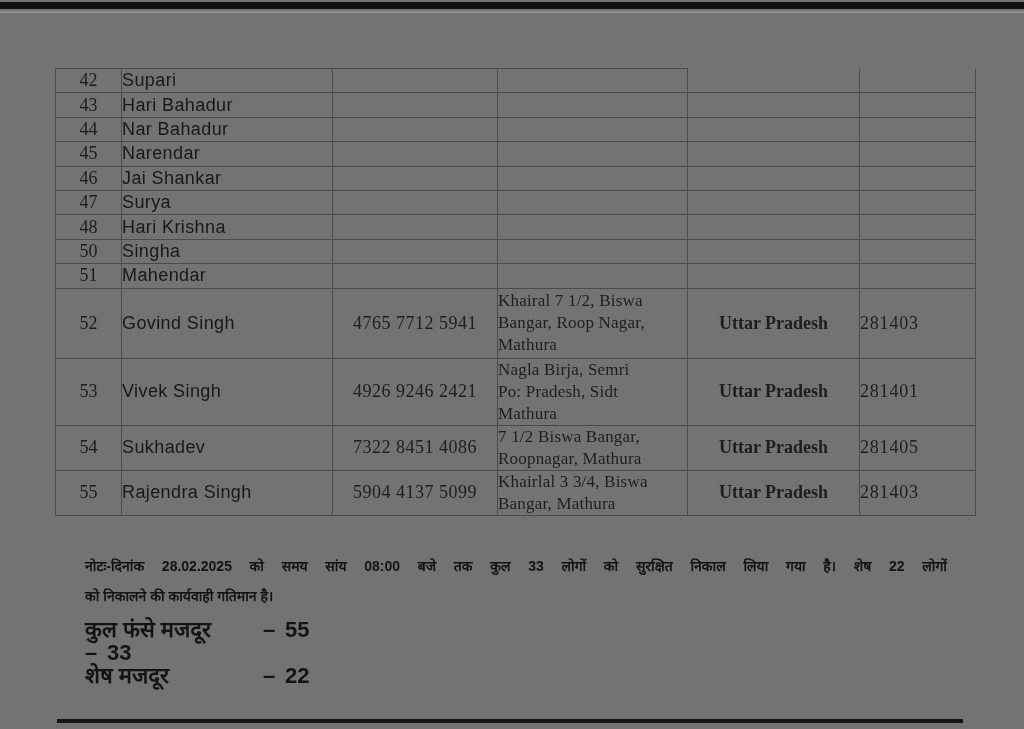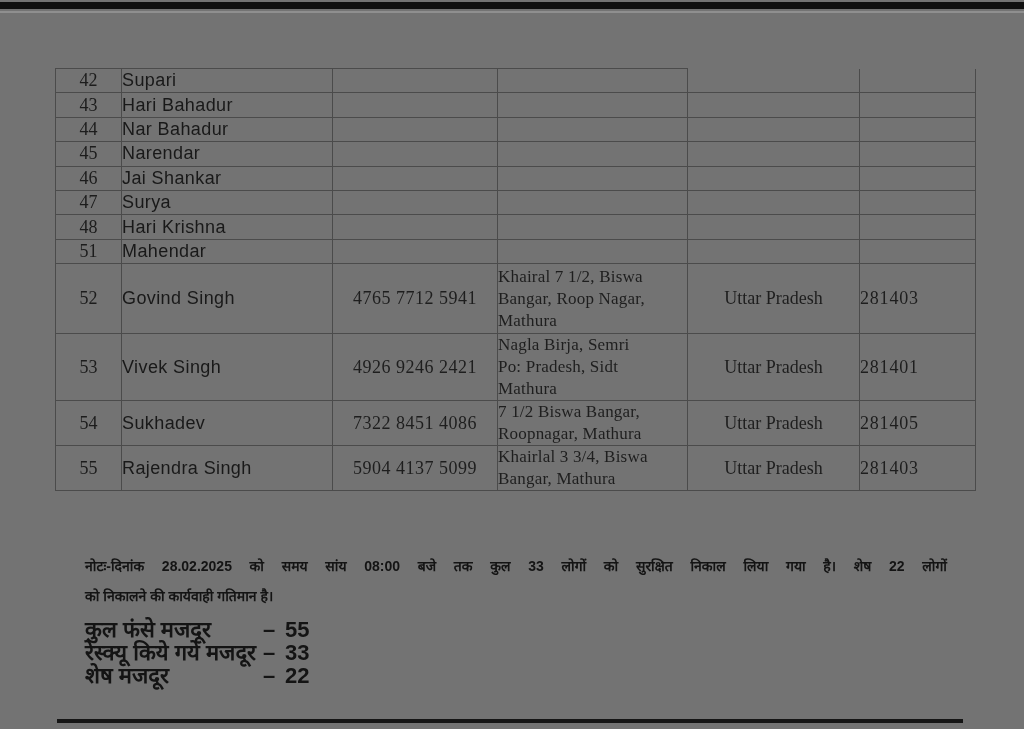--- a/index.html
+++ b/index.html
@@ -65,20 +65,21 @@
     font-size: 17px;
     line-height: 22px;
     letter-spacing: 0.2px;
     font-family: "Liberation Serif", serif;
     white-space: normal;
   }
   td.c-state {
     text-align: center;
     font-size: 18px;
     font-family: "Liberation Serif", serif;
+    font-weight: bold;
   }
   td.c-pin {
     font-size: 18px;
     letter-spacing: 0.8px;
     font-family: "Liberation Serif", serif;
   }
   tr:first-child td.no-top { border-top: none; }
   .note {
     position: absolute; left: 85px; top: 551px;
     width: 862px;
@@ -175,20 +176,28 @@
         </tr>
         <tr class="row-simple">
           <td class="c-no">48</td>
           <td class="c-name">Hari Krishna</td>
           <td class="c-id"></td>
           <td class="c-addr"></td>
           <td class="c-state"></td>
           <td class="c-pin"></td>
         </tr>
         <tr class="row-simple">
+          <td class="c-no">50</td>
+          <td class="c-name">Singha</td>
+          <td class="c-id"></td>
+          <td class="c-addr"></td>
+          <td class="c-state"></td>
+          <td class="c-pin"></td>
+        </tr>
+        <tr class="row-simple">
           <td class="c-no">51</td>
           <td class="c-name">Mahendar</td>
           <td class="c-id"></td>
           <td class="c-addr"></td>
           <td class="c-state"></td>
           <td class="c-pin"></td>
         </tr>
         <tr style="height: 70px;">
           <td class="c-no">52</td>
           <td class="c-name">Govind Singh</td>
@@ -243,21 +252,20 @@
     <div class="note-line2">को निकालने की कार्यवाही गतिमान है।</div>
   </div>
 
   <div class="summary" id="summary-block">
       <div class="summary-row">
         <span class="summary-label">कुल फंसे मजदूर</span>
         <span class="summary-dash">–</span>
         <span class="summary-value">55</span>
       </div>
       <div class="summary-row">
-        <span class="summary-label">रेस्क्यू किये गये मजदूर</span>
         <span class="summary-dash">–</span>
         <span class="summary-value">33</span>
       </div>
       <div class="summary-row">
         <span class="summary-label">शेष मजदूर</span>
         <span class="summary-dash">–</span>
         <span class="summary-value">22</span>
       </div>
     </div>
 

